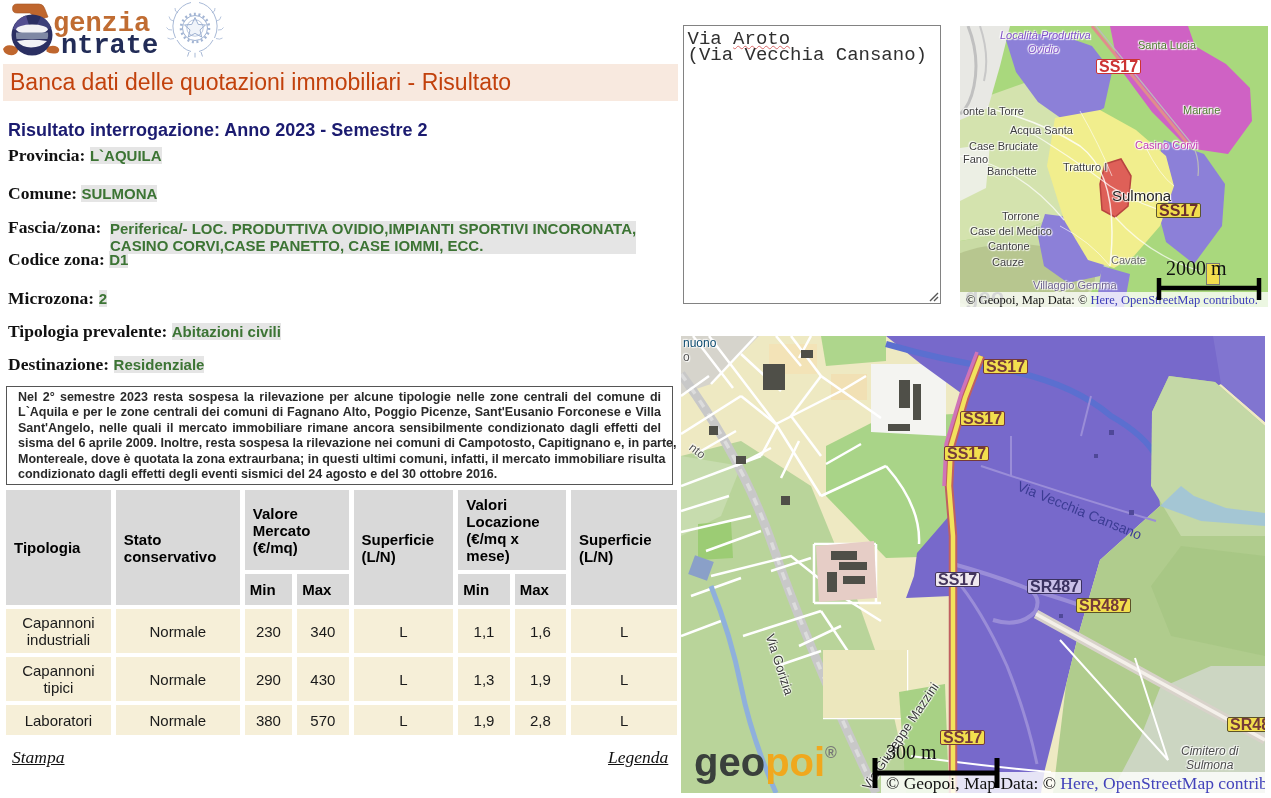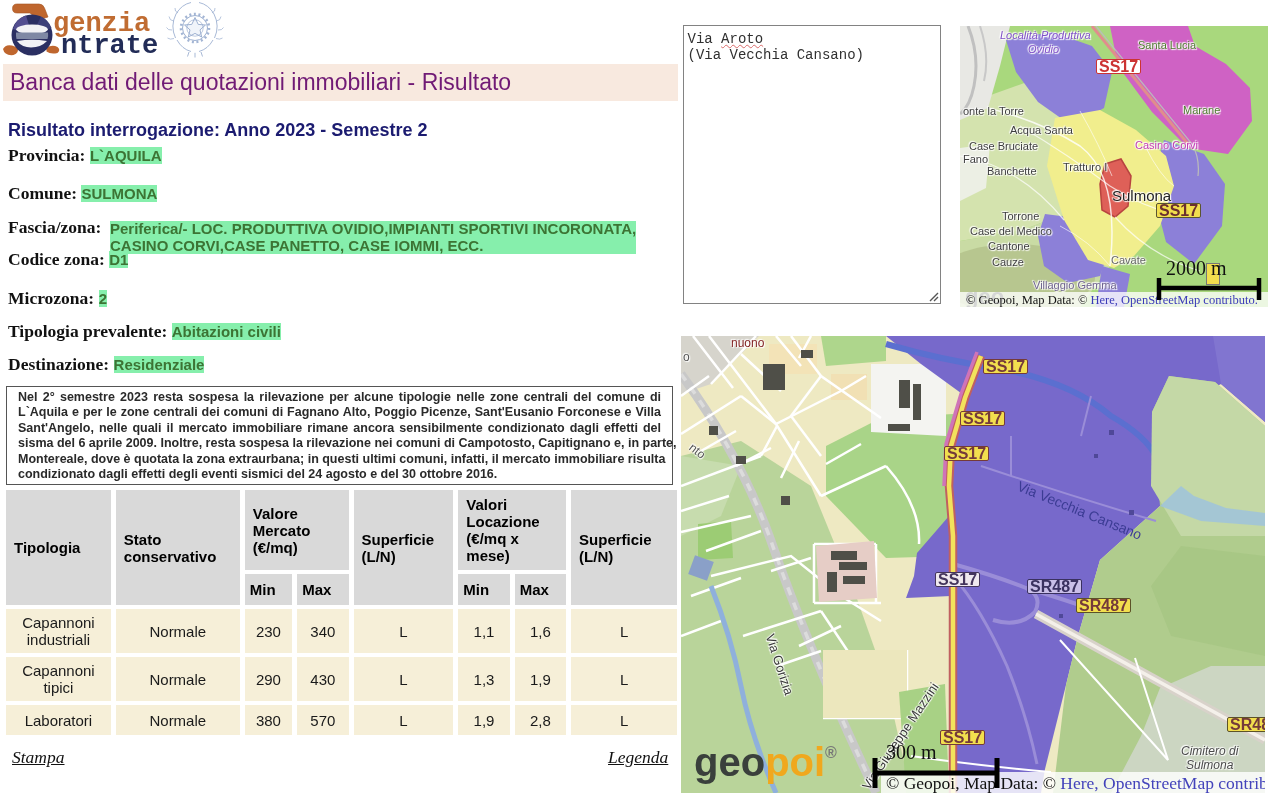--- a/index.html
+++ b/index.html
@@ -1,29 +1,29 @@
 <!DOCTYPE html>
 <html><head><meta charset="utf-8">
 <style>
 html,body{margin:0;padding:0;}
 body{width:1271px;height:798px;background:#fff;font-family:"Liberation Sans",sans-serif;position:relative;overflow:hidden;}
 #page{position:absolute;left:0;top:0;width:1271px;height:798px;}
 .abs{position:absolute;}
-#titlebar{left:3px;top:64px;width:675px;height:37px;background:#f8e9df;color:#701a75;font-size:23px;line-height:37px;padding-left:7px;box-sizing:border-box;}
+#titlebar{left:3px;top:64px;width:675px;height:37px;background:#f8e9df;color:#c2410c;font-size:23px;line-height:37px;padding-left:7px;box-sizing:border-box;}
 #h1{left:8px;top:120px;font-size:18px;font-weight:bold;color:#1b1b70;}
 .lbl{font-family:"Liberation Serif",serif;font-size:17.5px;font-weight:bold;color:#111;}
-.val{font-size:15px;font-weight:bold;color:#3c7434;background:#86efac;}
+.val{font-size:15px;font-weight:bold;color:#3c7434;background:#e5e5e5;}
 #notebox{left:6px;top:386px;width:667px;height:99px;border:1px solid #555;box-sizing:border-box;padding:3px 11px;font-size:12.5px;font-weight:bold;color:#2a2a2a;}
 #notebox div{text-align:justify;text-align-last:justify;line-height:15.4px;white-space:nowrap;}
 #notebox div.last{text-align-last:left;}
 table{position:absolute;left:1px;top:486px;border-collapse:separate;border-spacing:5.5px 4px;font-size:15px;table-layout:fixed;width:681px;}
 th{background:#d9d9d9;font-weight:bold;text-align:left;padding:0 0 0 8px;color:#000;overflow:hidden;}
 td{background:#f6efd8;text-align:center;color:#1a1a1a;overflow:hidden;padding:0;}
 .links{font-family:"Liberation Serif",serif;font-size:17.5px;color:#111;text-decoration:underline;font-style:italic;}
-#ta{left:683px;top:25px;width:258px;height:279px;border:1px solid #828282;box-sizing:border-box;background:#fff;font-family:"Liberation Mono",monospace;font-size:14px;line-height:16px;color:#303030;padding:5px 0 0 3.5px;}
+#ta{left:683px;top:25px;width:258px;height:279px;border:1px solid #828282;box-sizing:border-box;background:#fff;font-family:"Liberation Mono",monospace;font-size:19px;line-height:16px;color:#303030;padding:5px 0 0 3.5px;}
 .m1lab{position:absolute;font-size:11px;color:#3d3d3d;white-space:nowrap;text-shadow:0 0 2px #fff,0 0 2px #fff,1px 1px 1px #fff,-1px -1px 1px #fff;}
 .m2lab{position:absolute;font-size:12px;color:#3d3d3d;white-space:nowrap;text-shadow:0 0 2px #fff,0 0 2px #fff,1px 1px 1px #fff,-1px -1px 1px #fff;}
 .badge{position:absolute;font-size:16px;font-weight:bold;border-radius:2px;padding:0 2px;line-height:13px;}
 .serifb{font-family:"Liberation Serif",serif;}
 </style></head>
 <body>
 <div id="page">
 
 <div class="abs" id="logo" style="left:0px;top:0px;width:240px;height:60px;">
 <svg width="240" height="60" viewBox="0 0 240 60">
@@ -314,21 +314,21 @@
  <path d="M296 16 L280 58 L265 108 L263 150" stroke="#cf74b8" stroke-width="3.5" fill="none"></path>
  <path d="M300 20 L284 62 L270 110 L268 150 L272 200 L272 457" stroke="#f2e25c" stroke-width="4.5" fill="none"></path>
 
  <g fill="#4f4898">
   <rect x="428" y="94" width="5" height="5"></rect>
           <rect x="448" y="174" width="5" height="5"></rect>
   <rect x="413" y="118" width="4" height="4"></rect>
           <rect x="378" y="278" width="4" height="4"></rect>
  </g>
 </svg>
- <div class="m2lab" style="left:2px;top:0px;color:#7f1d1d;margin-left:48px;">nuono</div>
+ <div class="m2lab" style="left:2px;top:0px;color:#0c4a6e;">nuono</div>
  <div class="m2lab" style="left:2px;top:14px;color:#555;">o</div>
  <div class="m2lab" style="left:8px;top:108px;color:#555;transform:rotate(38deg);">nto</div>
  <div class="m2lab" style="left:96px;top:296px;color:#3a3a3a;transform:rotate(72deg);transform-origin:0 0;font-size:13px;">Via Gorizia</div>
  <div class="m2lab" style="left:178px;top:448px;color:#3a3a3a;transform:rotate(-56deg);transform-origin:0 0;font-size:13px;">Via Giuseppe Mazzini</div>
  <div class="m2lab" style="left:340px;top:142px;color:#3c3c94;transform:rotate(22deg);transform-origin:0 0;font-size:14px;text-shadow:none;">Via Vecchia Cansano</div>
  <div class="m2lab" style="left:500px;top:408px;color:#4a4a4a;font-style:italic;text-align:center;">Cimitero di<br>Sulmona</div>
  <div class="badge" style="left:302px;top:23px;background:#f2de4e;border:1.5px solid #743a3a;color:#743a3a;">SS17</div>
  <div class="badge" style="left:279px;top:75px;background:#f2de4e;border:1.5px solid #743a3a;color:#743a3a;">SS17</div>
  <div class="badge" style="left:263px;top:110px;background:#f2de4e;border:1.5px solid #743a3a;color:#743a3a;">SS17</div>
  <div class="badge" style="left:254px;top:236px;background:#efe8ee;border:1.5px solid #44355c;color:#44355c;">SS17</div>

